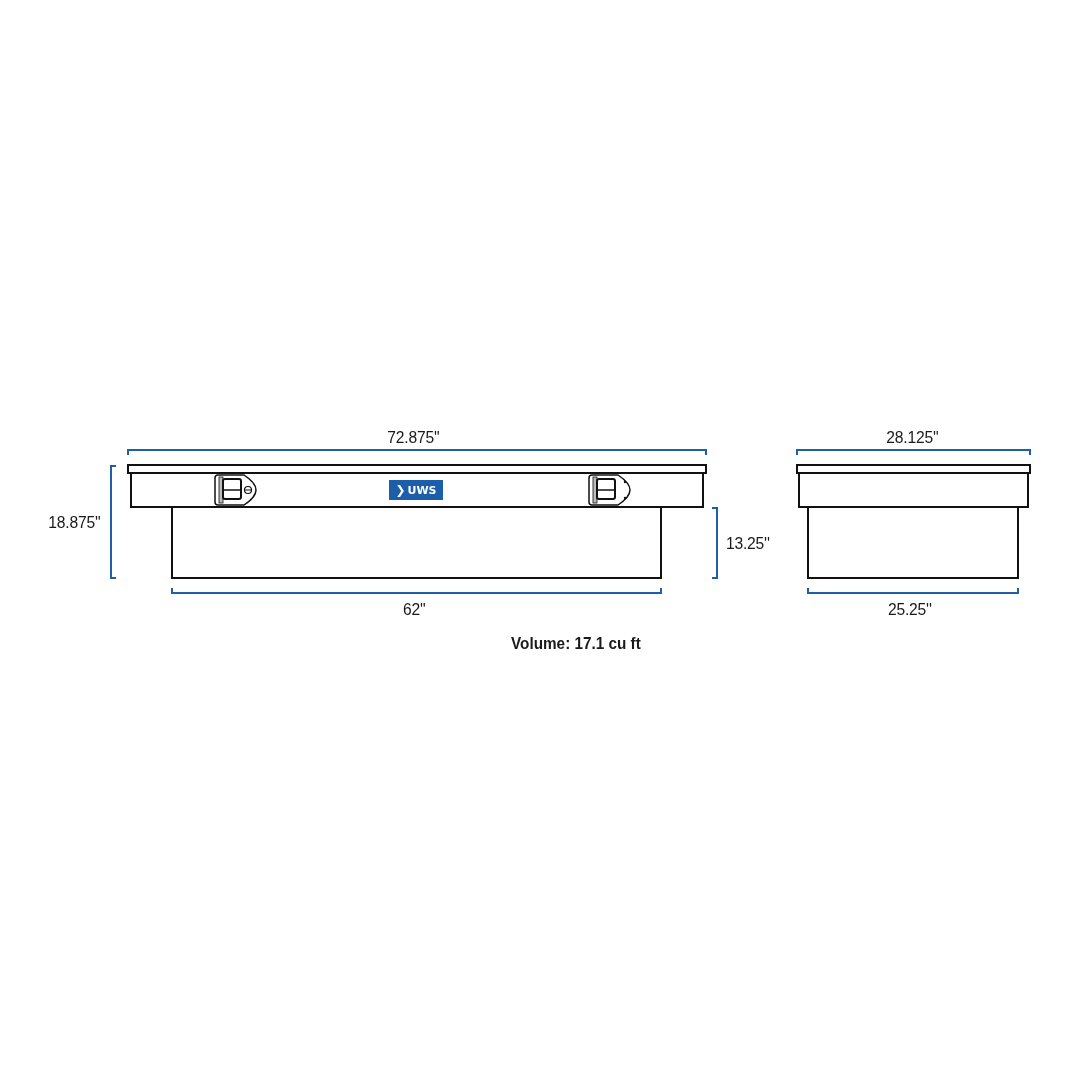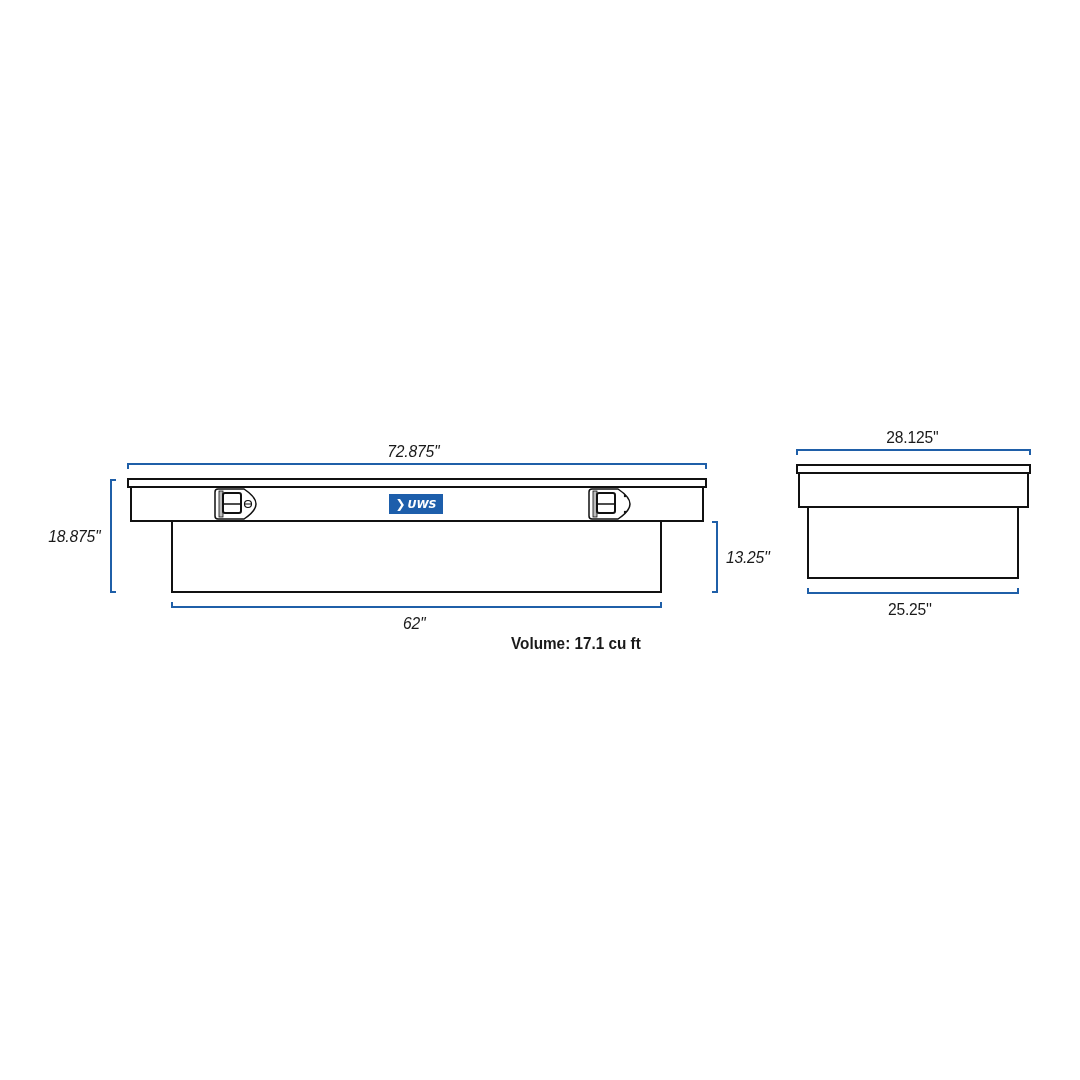--- a/index.html
+++ b/index.html
@@ -12,21 +12,21 @@
     .bracket-h.down { border-top: none; border-bottom: 2px solid #1f5fa8; }
     .bracket-v { position: absolute; width: 6px; border: 2px solid #1f5fa8; border-right: none; box-sizing: border-box; }
     .bracket-v.right { border-left: none; border-right: 2px solid #1f5fa8; }
     .logo-badge { position: absolute; background: #1d5eab; color: #fff; font-family: "DejaVu Sans", sans-serif; font-weight: bold; font-size: 11px; display: flex; align-items: center; justify-content: center; gap: 2px; box-sizing: border-box; }
   </style>
 </head>
 <body>
 
 <div class="abs" style="left:0;top:0;width:1080px;height:1080px;">
 
-  <div class="abs" style="left:0;top:14px;width:780px;height:700px;font-style:italic;">
+  <div class="abs" style="left:0;top:0;width:780px;height:700px;">
 
     <div class="dim-label" style="left:385px;top:428px;">72.875''</div>
     <div class="bracket-h" style="left:127px;top:449px;width:580px;"></div>
 
     <div class="box-part" style="left:127px;top:464px;width:580px;height:10px;"></div>
 
     <div class="box-part" style="left:130px;top:472px;width:574px;height:36px;"></div>
 
     <div class="box-part" style="left:171px;top:506px;width:491px;height:73px;"></div>
 

